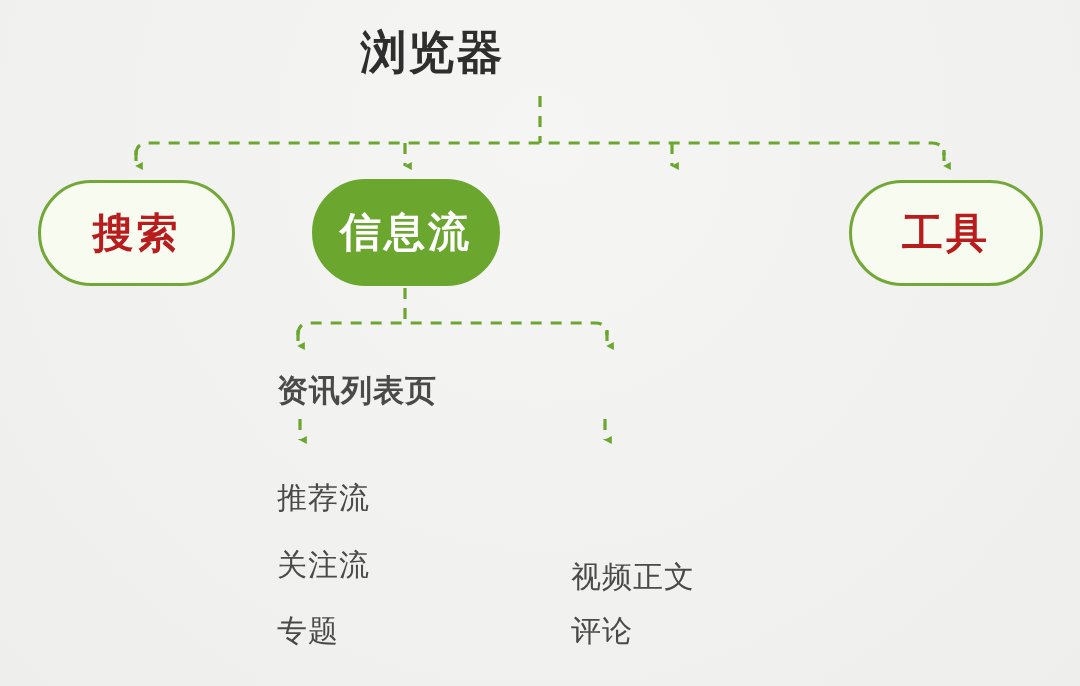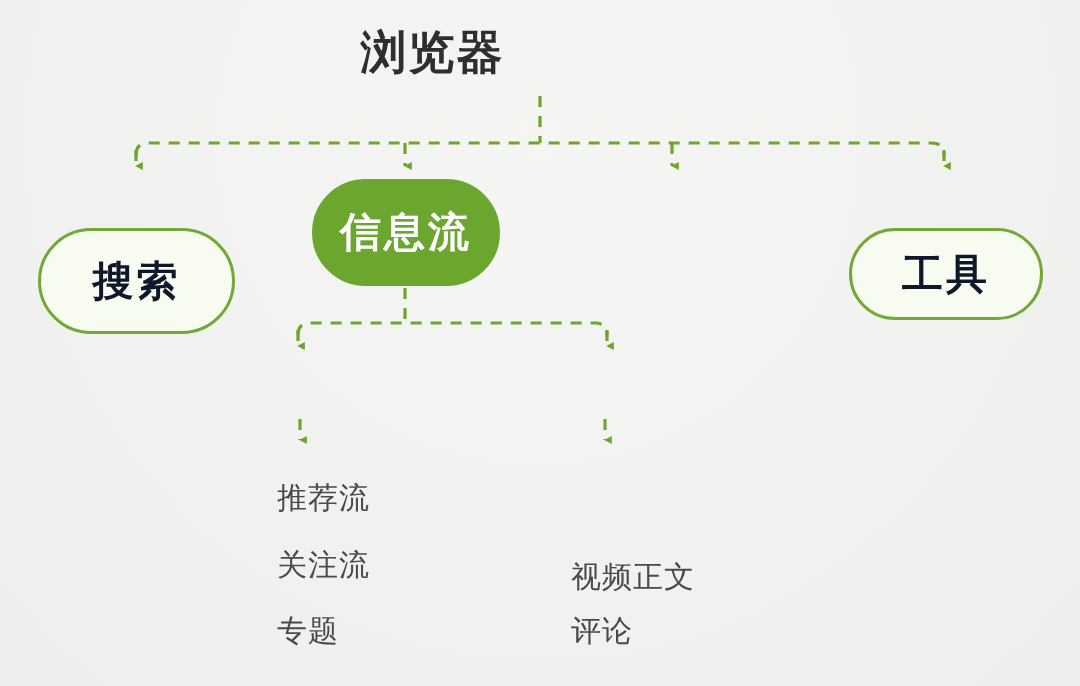--- a/index.html
+++ b/index.html
@@ -53,22 +53,21 @@
     justify-content: center;
     box-sizing: border-box;
     border-radius: 56px;
     font-size: 41px;
     font-weight: bold;
     letter-spacing: 3px;
   }
   .pill.outline {
     background: #f7fbf0;
     border: 3px solid #73a839;
-    color: #0f172a;
-    margin-top: 48px;
+    color: #b91c1c;
   }
   .pill.filled {
     background: #6ba62e;
     border: 3px solid #6ba62e;
     color: #ffffff;
   }
 
   
   .branch-head {
     position: absolute;
@@ -127,24 +126,25 @@
 
   <div class="pill outline" style="left:38px;  top:180px; width:197px; height:106px;">
     <span>搜索</span>
   </div>
 
   <div class="pill filled" style="left:312px; top:179px; width:188px; height:107px;">
     <span>信息流</span>
   </div>
 
 
-  <div class="pill outline" style="left:849px; top:180px; width:194px; height:92px;">
+  <div class="pill outline" style="left:849px; top:180px; width:194px; height:106px;">
     <span>工具</span>
   </div>
 
+  <div class="branch-head" style="left:277px; top:370px;">资讯列表页</div>
 
 
   <div class="leaf" style="left:277px; top:478px;">推荐流</div>
   <div class="leaf" style="left:277px; top:545px;">关注流</div>
   <div class="leaf" style="left:277px; top:611px;">专题</div>
 
   <div class="leaf" style="left:571px; top:545px;margin-top:12px;">视频正文</div>
   <div class="leaf" style="left:571px; top:611px;">评论</div>
 
 </div>

